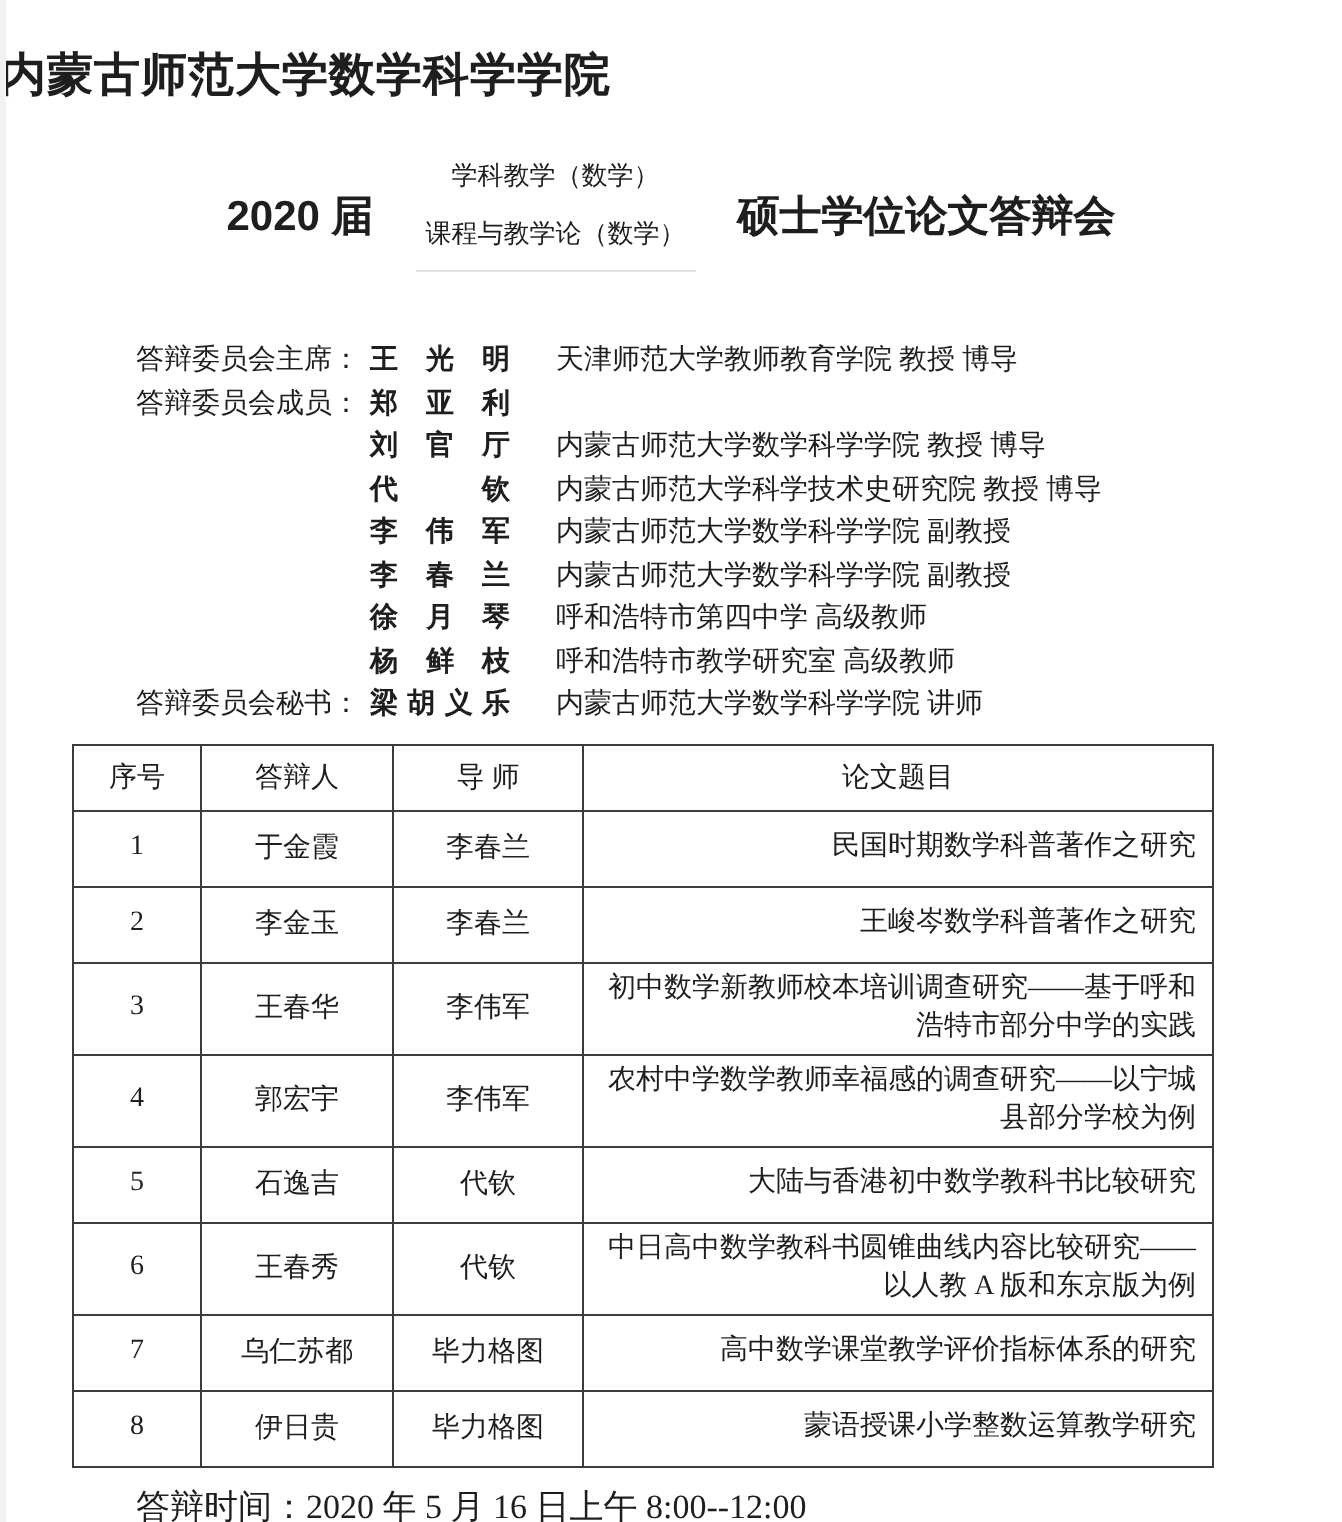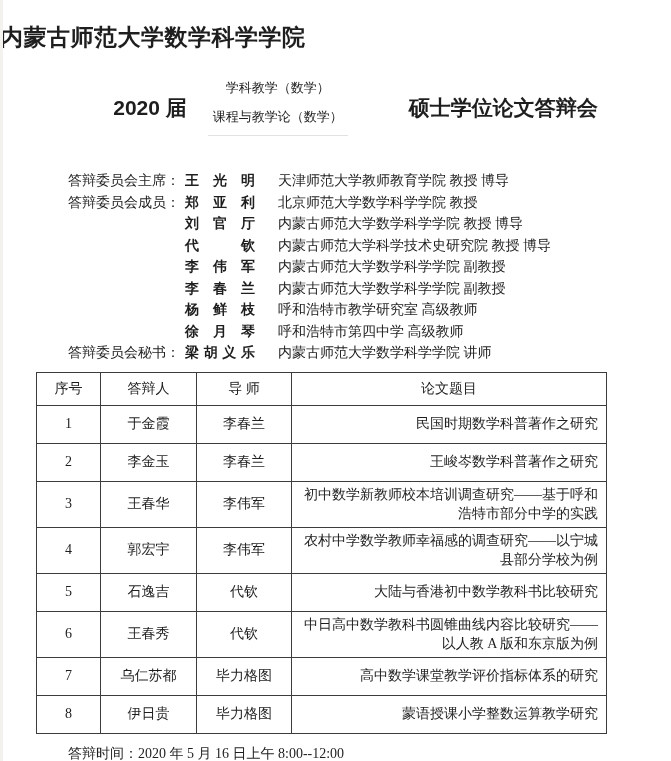--- a/index.html
+++ b/index.html
@@ -30,21 +30,20 @@
     justify-content: center;
     align-items: center;
     margin-top: 26px;
     gap: 17px;
   }
   .heading-year, .heading-suffix {
     font-family: "Liberation Sans", sans-serif;
     font-weight: bold;
     font-size: 21px;
     white-space: pre;
-    margin-left: 40px;
   }
   .program-stack {
     display: flex;
     flex-direction: column;
     align-items: center;
     font-size: 13px;
     padding: 0 4px;
   }
   .prog-line { line-height: 17px; white-space: pre; }
   .prog-line + .prog-line { margin-top: 12px; }
@@ -87,21 +86,21 @@
   }
   .defense-table th { height: 28px; }
   .defense-table td { height: 31px; }
   .defense-table td.title-cell {
     text-align: right;
     padding: 3px 8px 3px 10px;
     line-height: 19.5px;
   }
   .doc-footer {
     margin: 11px 0 0 68px;
-    font-size: 14px;
+    font-size: 17px;
   }
   .doc-footer p {
     margin: 0 0 11px 0;
     line-height: 17px;
     white-space: pre;
   }
 </style>
 </head>
 <body>
 
@@ -123,21 +122,20 @@
 
   <div class="committee">
     <div class="c-row">
       <span class="c-label">答辩委员会主席：</span>
       <span class="c-name">王 光 明</span>
       <span class="c-aff">天津师范大学教师教育学院 教授 博导</span>
     </div>
     <div class="c-row">
       <span class="c-label">答辩委员会成员：</span>
       <span class="c-name">郑 亚 利</span>
-      <span class="c-aff">北京师范大学数学科学学院 教授</span>
     </div>
     <div class="c-row">
       <span class="c-label"></span>
       <span class="c-name">刘 官 厅</span>
       <span class="c-aff">内蒙古师范大学数学科学学院 教授 博导</span>
     </div>
     <div class="c-row">
       <span class="c-label"></span>
       <span class="c-name">代 钦</span>
       <span class="c-aff">内蒙古师范大学科学技术史研究院 教授 博导</span>
@@ -147,27 +145,27 @@
       <span class="c-name">李 伟 军</span>
       <span class="c-aff">内蒙古师范大学数学科学学院 副教授</span>
     </div>
     <div class="c-row">
       <span class="c-label"></span>
       <span class="c-name">李 春 兰</span>
       <span class="c-aff">内蒙古师范大学数学科学学院 副教授</span>
     </div>
     <div class="c-row">
       <span class="c-label"></span>
+      <span class="c-name">徐 月 琴</span>
+      <span class="c-aff">呼和浩特市第四中学 高级教师</span>
+    </div>
+    <div class="c-row">
+      <span class="c-label"></span>
       <span class="c-name">杨 鲜 枝</span>
       <span class="c-aff">呼和浩特市教学研究室 高级教师</span>
-    </div>
-    <div class="c-row">
-      <span class="c-label"></span>
-      <span class="c-name">徐 月 琴</span>
-      <span class="c-aff">呼和浩特市第四中学 高级教师</span>
     </div>
     <div class="c-row">
       <span class="c-label">答辩委员会秘书：</span>
       <span class="c-name">梁胡义乐</span>
       <span class="c-aff">内蒙古师范大学数学科学学院 讲师</span>
     </div>
   </div>
 
   <table class="defense-table">
     <colgroup>

